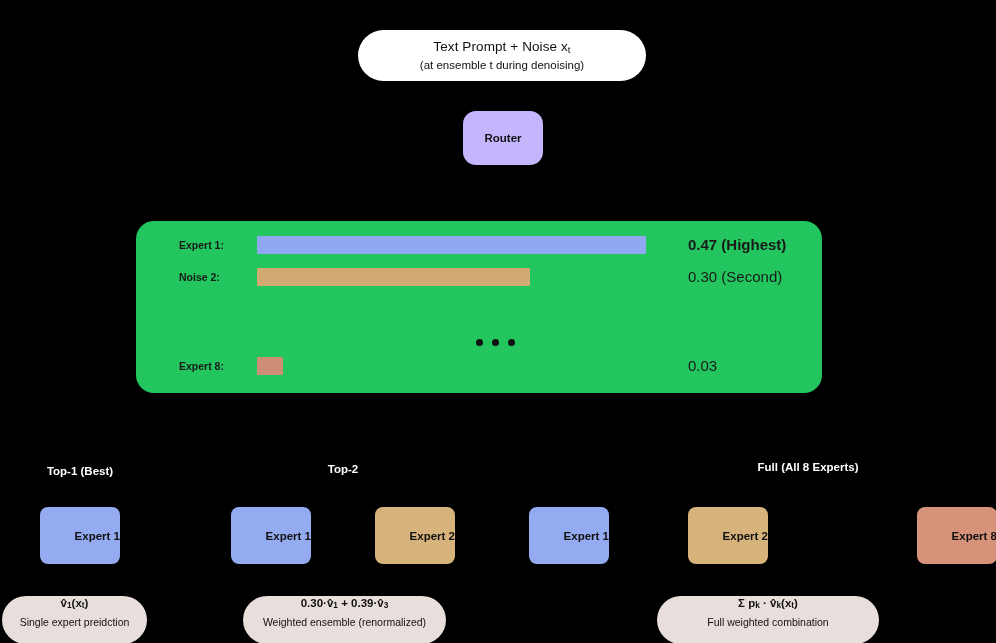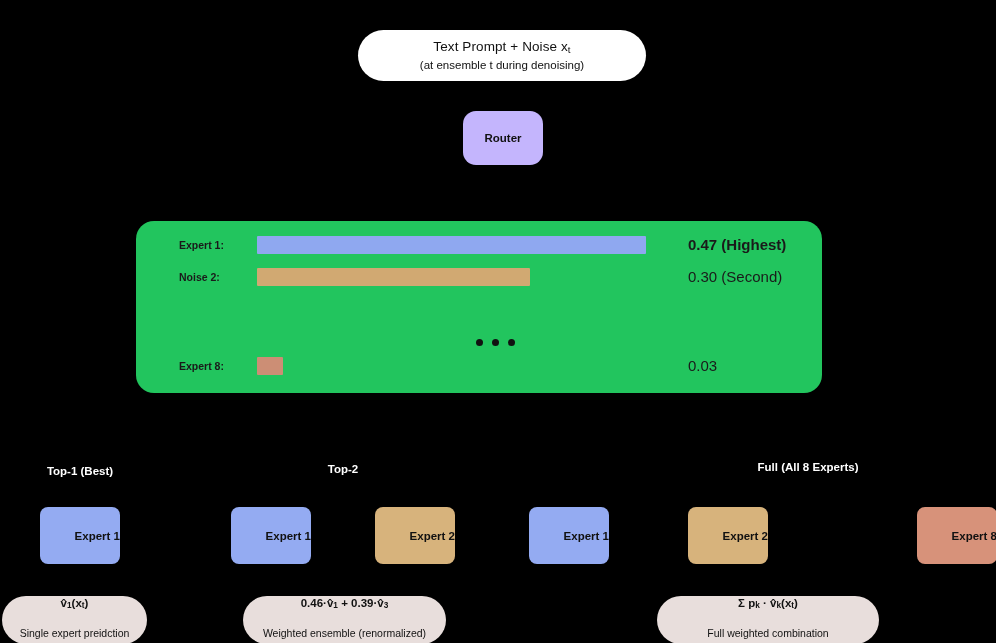--- a/index.html
+++ b/index.html
@@ -162,21 +162,21 @@
     color: #111111;
     line-height: 1.25;
   }
   .result-pill .formula {
     font-size: 11.5px;
     font-weight: bold;
     white-space: nowrap;
   }
   .result-pill .caption {
     font-size: 10.5px;
-    margin-top: 15px;
+    margin-top: 4px;
     white-space: nowrap;
   }
 </style>
 </head>
 <body>
 
 <div class="stage">
 
   <div class="input-pill">
     <div class="line1"><span>Text Prompt + Noise x</span><span class="sub">t</span></div>
@@ -240,21 +240,21 @@
   <div class="expert-box" style="left:917px;top:507px;background:#d7927a;">
     <span>Expert 8</span>
   </div>
 
   <div class="result-pill" style="left:2px;top:596px;width:145px;">
     <div class="formula"><span>v̂</span><span class="sub">1</span><span>(x</span><span class="sub">t</span><span>)</span></div>
     <div class="caption">Single expert preidction</div>
   </div>
 
   <div class="result-pill" style="left:243px;top:596px;width:203px;">
-    <div class="formula"><span>0.46·v̂</span><span class="sub">1</span><span> + 0.39·v̂</span><span class="sub">3</span></div>
+    <div class="formula"><span>0.30·v̂</span><span class="sub">1</span><span> + 0.39·v̂</span><span class="sub">3</span></div>
     <div class="caption">Weighted ensemble (renormalized)</div>
   </div>
 
   <div class="result-pill" style="left:657px;top:596px;width:222px;">
     <div class="formula"><span>Σ p</span><span class="sub">k</span><span> · v̂</span><span class="sub">k</span><span>(x</span><span class="sub">t</span><span>)</span></div>
     <div class="caption">Full weighted combination</div>
   </div>
 
 </div>
 

